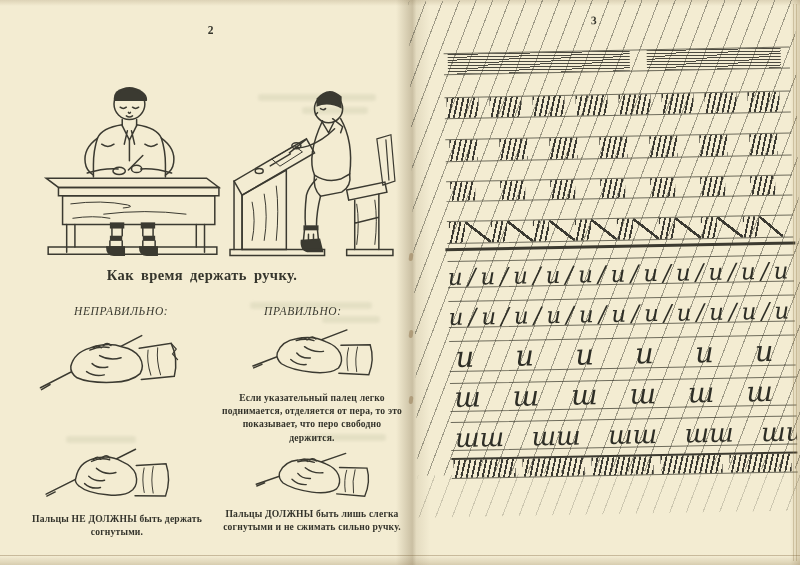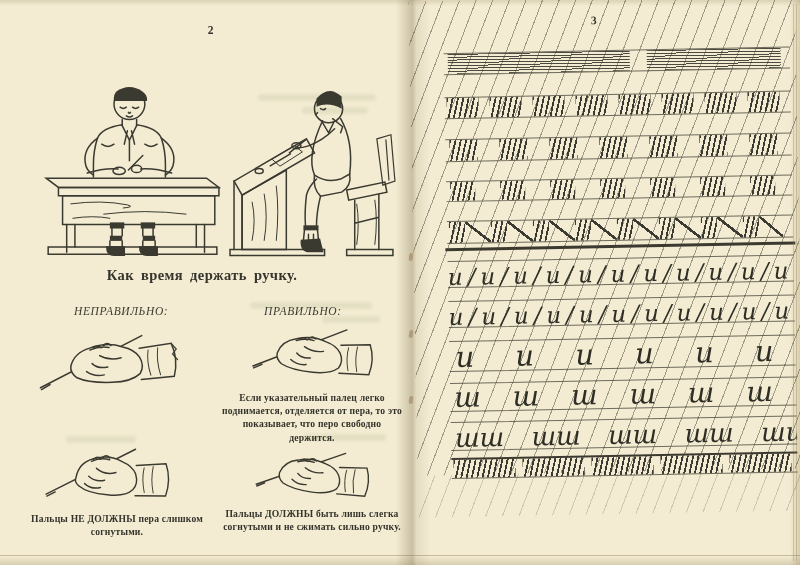--- a/index.html
+++ b/index.html
@@ -193,21 +193,21 @@
     <svg class="hand hand4" width="148" height="64" viewBox="0 0 155 72" style="transform:rotate(8deg) scale(.93);" fill="none" stroke="#3b3a31" stroke-width="1.5" stroke-linecap="round">
       <path d="M10,58 L112,6 M11,60 L20,55"></path>
       <path d="M36,40 Q40,26 56,22 Q74,16 90,22 Q102,25 107,33 Q112,42 107,50 Q98,58 78,58 Q54,58 42,52 Q35,47 36,40 Z" fill="#f3ecd2"></path>
       <path d="M52,46 Q60,52 70,50 M58,38 Q64,44 74,42 M66,30 Q76,36 88,33 M56,24 Q66,20 76,22"></path>
       <path d="M60,22 q4,-4 8,0 M70,20 q4,-4 8,0"></path>
       <path d="M107,24 L140,20 Q147,36 142,54 L108,56"></path>
       <path d="M116,26 q-2,12 2,26 M126,24 q-2,14 2,28" stroke-width="1"></path>
     </svg>
 
     <p class="cap cap2">Если указательный палец легко поднимается, отделяется от пера, то это показывает, что перо свободно держится.</p>
-    <p class="cap cap3">Пальцы НЕ ДОЛЖНЫ пера слишком согнутыми.</p>
+    <p class="cap cap3">Пальцы НЕ ДОЛЖНЫ быть держать согнутыми.</p>
     <p class="cap cap4">Пальцы ДОЛЖНЫ быть лишь слегка согнутыми и не сжимать сильно ручку.</p>
 
   </div>
 
   <div class="gutter"></div>
   <div class="stitch" style="top:253px;"></div>
   <div class="stitch" style="top:330px;"></div>
   <div class="stitch" style="top:396px;"></div>
 
   <div class="page-right">

